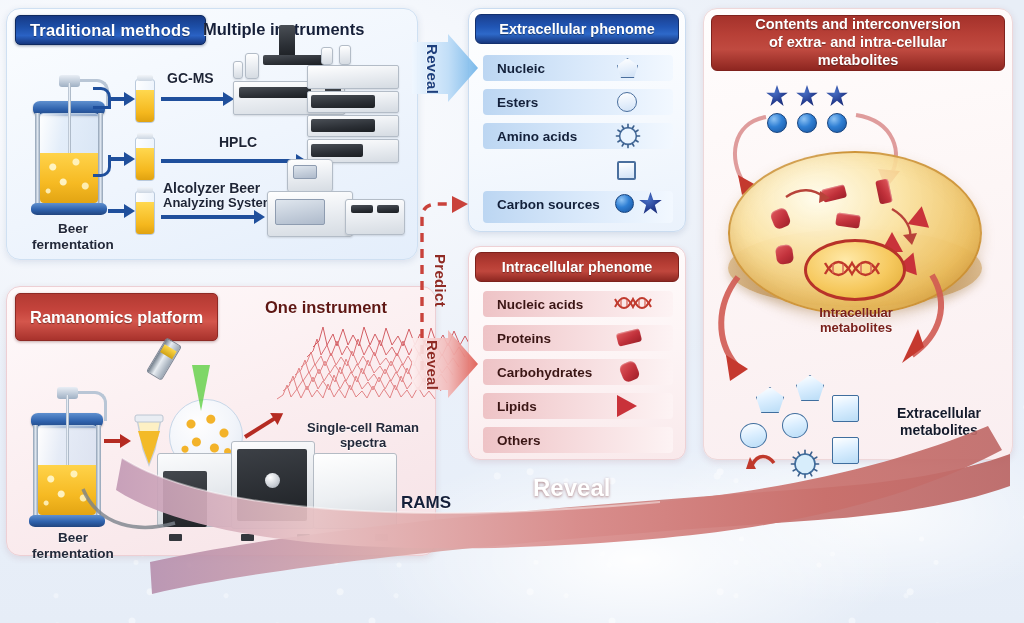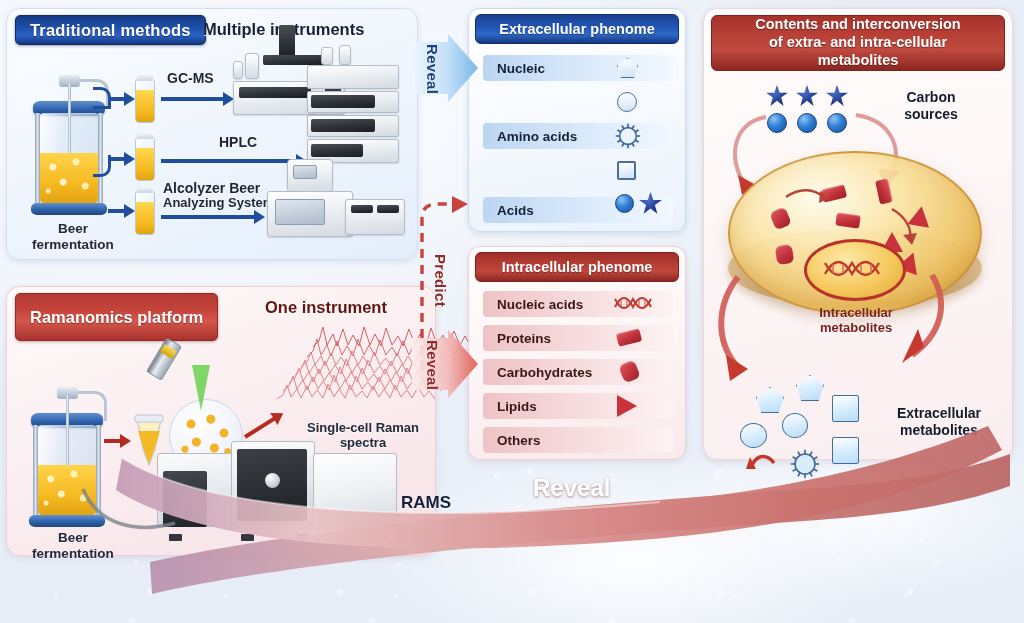--- a/index.html
+++ b/index.html
@@ -597,20 +597,23 @@
   </div>
 
   <div class="card" id="panel-extracellular">
     <div class="cap-blue">Extracellular phenome</div>
 
     <div class="row-blue" style="top:46px;">
       <span>Nucleic</span>
     </div>
     <div class="ic ic-pentagon" style="left:148px; top:49px;"></div>
 
+    <div class="row-blue" style="top:80px;">
+      <span>Esters</span>
+    </div>
     <div class="ic ic-circle-o" style="left:148px; top:83px;"></div>
 
     <div class="row-blue" style="top:114px;">
       <span>Amino acids</span>
     </div>
     <svg width="26" height="26" style="left:146px; top:114px;">
       <g transform="translate(13,13)">
         <circle r="8.4" fill="#eaf4ff" stroke="#4a6f9e" stroke-width="1.6"></circle>
         <g stroke="#3b5f8c" stroke-width="1.6" stroke-linecap="round">
           <line x1="0" y1="-8.6" x2="0" y2="-11.6"></line>
@@ -627,20 +630,23 @@
             <line x1="-4.3" y1="-7.5" x2="-5.8" y2="-10"></line>
         </g>
       </g>
     </svg>
 
     <div class="row-blue" style="top:148px;margin-top:40px;">
       <span>Acids</span>
     </div>
     <div class="ic ic-square-o" style="left:148px; top:152px;"></div>
 
+    <div class="row-blue" style="top:182px;">
+      <span>Carbon sources</span>
+    </div>
     <div class="ic ic-dot-blue" style="left:146px; top:185px;"></div>
     <div class="star-blue" style="left:170px; top:183px; width:23px; height:23px;"></div>
   </div>
 
   <div class="card" id="panel-intracellular">
     <div class="cap-red">Intracellular phenome</div>
 
     <div class="row-red" style="top:44px;">
       <span>Nucleic acids</span>
     </div>
@@ -685,24 +691,20 @@
         <div>metabolites</div>
       </div>
     </div>
 
     <div class="star-blue" style="left:62px; top:76px;"></div>
     <div class="star-blue" style="left:92px; top:76px;"></div>
     <div class="star-blue" style="left:122px; top:76px;"></div>
     <div class="ic ic-dot-blue" style="left:63px; top:104px; width:20px; height:20px;"></div>
     <div class="ic ic-dot-blue" style="left:93px; top:104px; width:20px; height:20px;"></div>
     <div class="ic ic-dot-blue" style="left:123px; top:104px; width:20px; height:20px;"></div>
-    <div class="label-dark-sm" style="left:172px; top:80px; width:110px;">
-      <div>Carbon</div>
-      <div>sources</div>
-    </div>
 
     <svg width="240" height="120" style="left:22px; top:92px;">
       <path d="M40 16 C6 22, 2 58, 18 82" stroke="#d98c8c" stroke-width="4" fill="none" opacity=".85"></path>
       <polygon points="12,74 30,84 16,94" fill="#c5392f"></polygon>
       <path d="M130 14 C168 20, 178 52, 164 76" stroke="#d98c8c" stroke-width="4" fill="none" opacity=".85"></path>
       <polygon points="174,70 160,88 152,68" fill="#c5392f"></polygon>
     </svg>
 
     <div class="cell-rim" style="left:24px; top:220px; width:254px; height:78px;"></div>
     <div class="cell-body" style="left:24px; top:142px; width:254px; height:164px;"></div>

